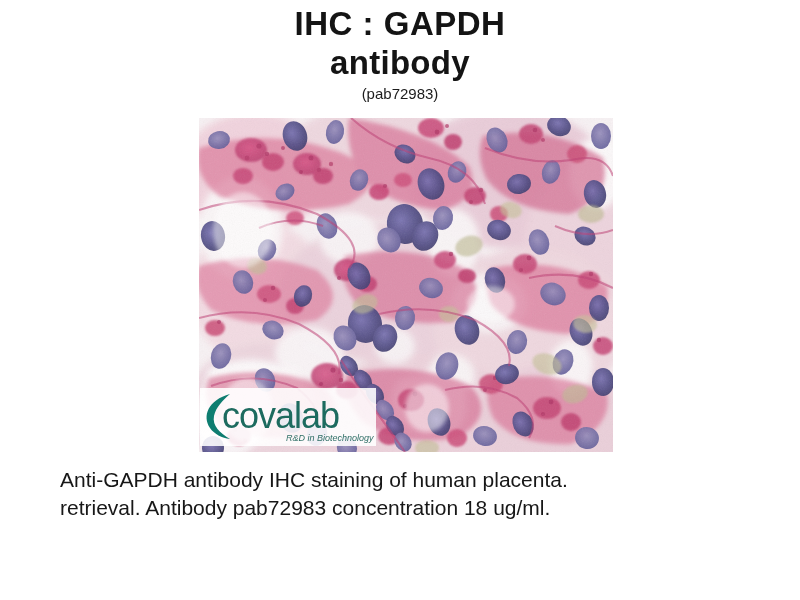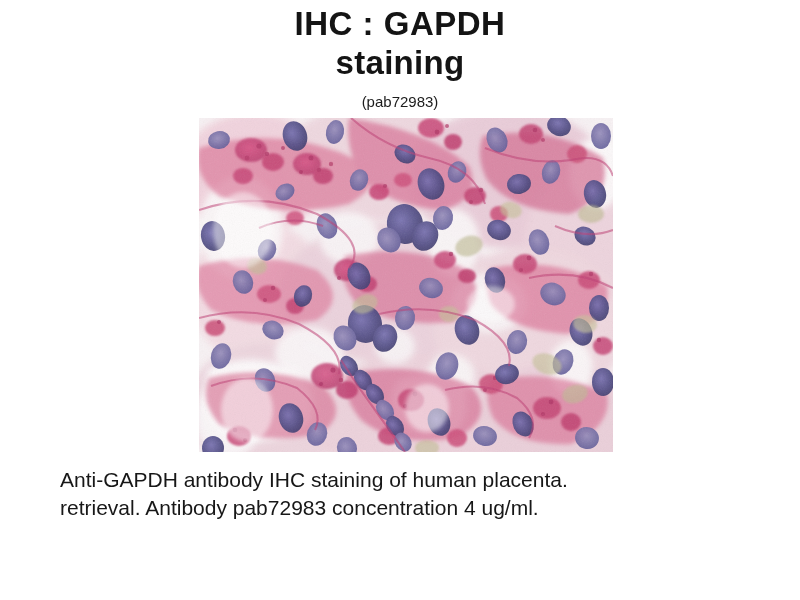--- a/index.html
+++ b/index.html
@@ -43,21 +43,21 @@
     font-weight: bold;
     line-height: 38px;
     letter-spacing: 0.3px;
     color: #141414;
   }
   .catalog {
     font-size: 15px;
     font-weight: normal;
     line-height: 18px;
     color: #1c1c1c;
-    margin-top: 11px;
+    margin-top: 3px;
   }
 
   
   .micrograph-wrap {
     position: absolute;
     left: 199px;
     top: 118px;
     width: 414px;
     height: 334px;
     overflow: hidden;
@@ -96,21 +96,21 @@
   }
   .caption-line { display: block; white-space: nowrap; }
 </style>
 </head>
 <body>
 
 <div class="page">
 
   <div class="title-block">
     <div class="title-line">IHC : GAPDH</div>
-    <div class="title-line-2">staining</div>
+    <div class="title-line-2">antibody</div>
     <div class="catalog">(pab72983)</div>
   </div>
 
   <div class="micrograph-wrap">
     <svg width="414" height="334" viewBox="0 0 414 334" xmlns="http://www.w3.org/2000/svg">
       <defs>
         <filter id="grain">
           <feTurbulence type="fractalNoise" baseFrequency="0.9" numOctaves="3" seed="7"></feTurbulence>
           <feColorMatrix type="saturate" values="0"></feColorMatrix>
           <feComponentTransfer>
@@ -371,19 +371,26 @@
         <ellipse cx="48" cy="292" rx="26" ry="32" fill="#ffffff"></ellipse>
         <ellipse cx="228" cy="290" rx="22" ry="24" fill="#ffffff"></ellipse>
         <ellipse cx="292" cy="186" rx="24" ry="18" fill="#ffffff"></ellipse>
       </g>
 
       <rect width="414" height="334" filter="url(#grain)" fill="#8a7280" opacity="0.5"></rect>
       <rect width="414" height="334" fill="#ffffff" opacity="0.07"></rect>
     </svg>
   </div>
 
+  <div class="watermark">
+    <svg class="logo-svg" width="176" height="58" viewBox="0 0 176 58" xmlns="http://www.w3.org/2000/svg">
+      <path d="M30,6 C8,12 2,28 10,40 C14,46 22,50 30,51 C20,45 12,38 14,28 C16,19 23,12 30,6 Z" fill="#0e7d70"></path>
+      <text x="22" y="40" font-family="'Liberation Sans', sans-serif" font-size="36" fill="#1d6b5f" letter-spacing="-1">covalab</text>
+      <text x="86" y="53" font-family="'Liberation Sans', sans-serif" font-size="9" font-style="italic" fill="#2f6f66">R&amp;D in Biotechnology</text>
+    </svg>
+  </div>
 
   <div class="caption">
     <span class="caption-line">Anti-GAPDH antibody IHC staining of human placenta.</span>
-    <span class="caption-line">retrieval. Antibody pab72983 concentration 4 ug/ml.</span>
+    <span class="caption-line">retrieval. Antibody pab72983 concentration 18 ug/ml.</span>
   </div>
 
 </div>
 
 </body></html>

